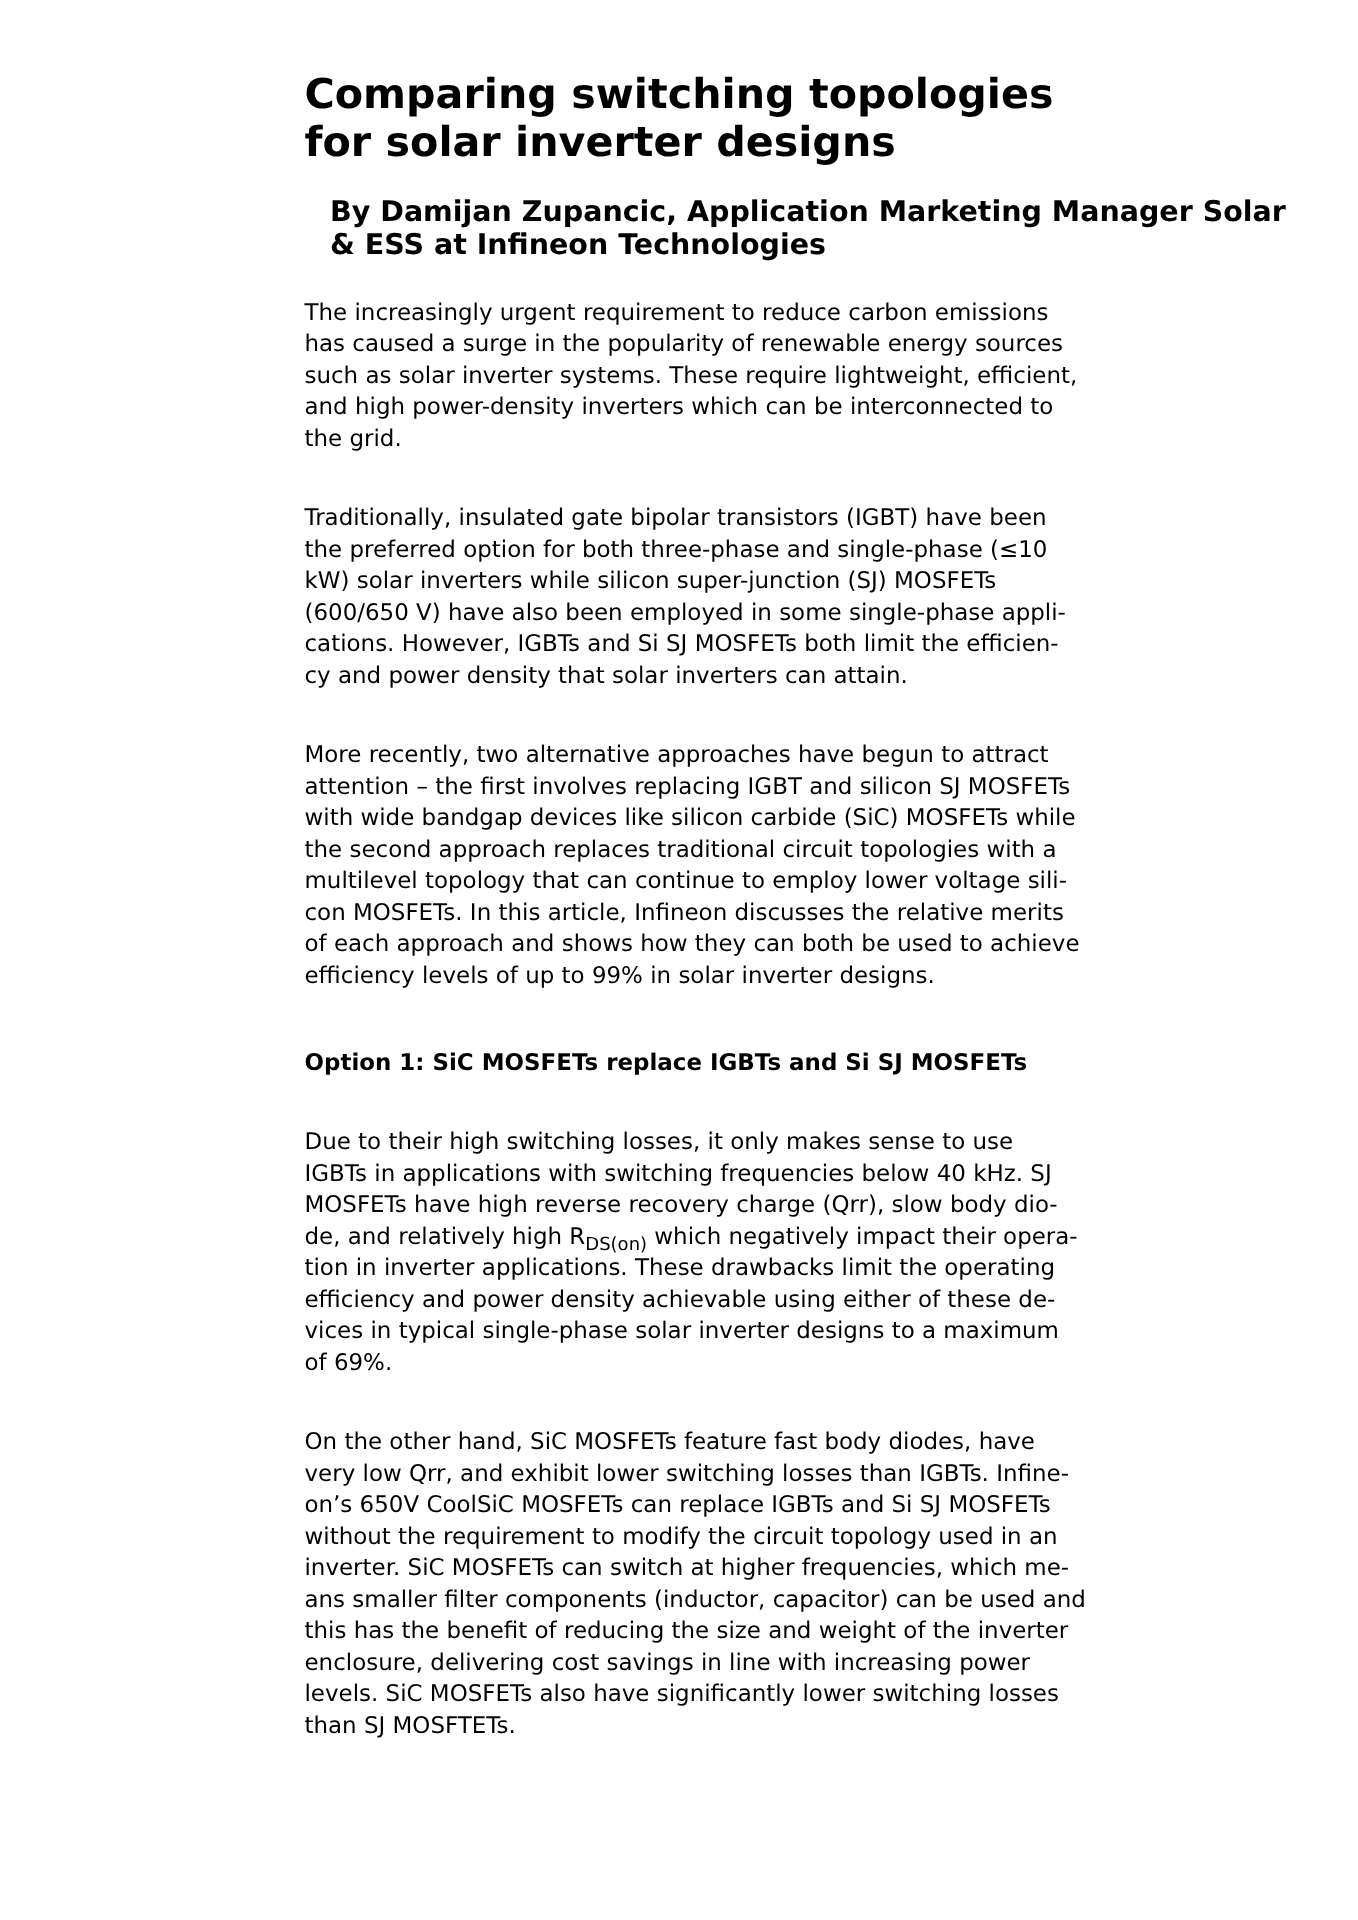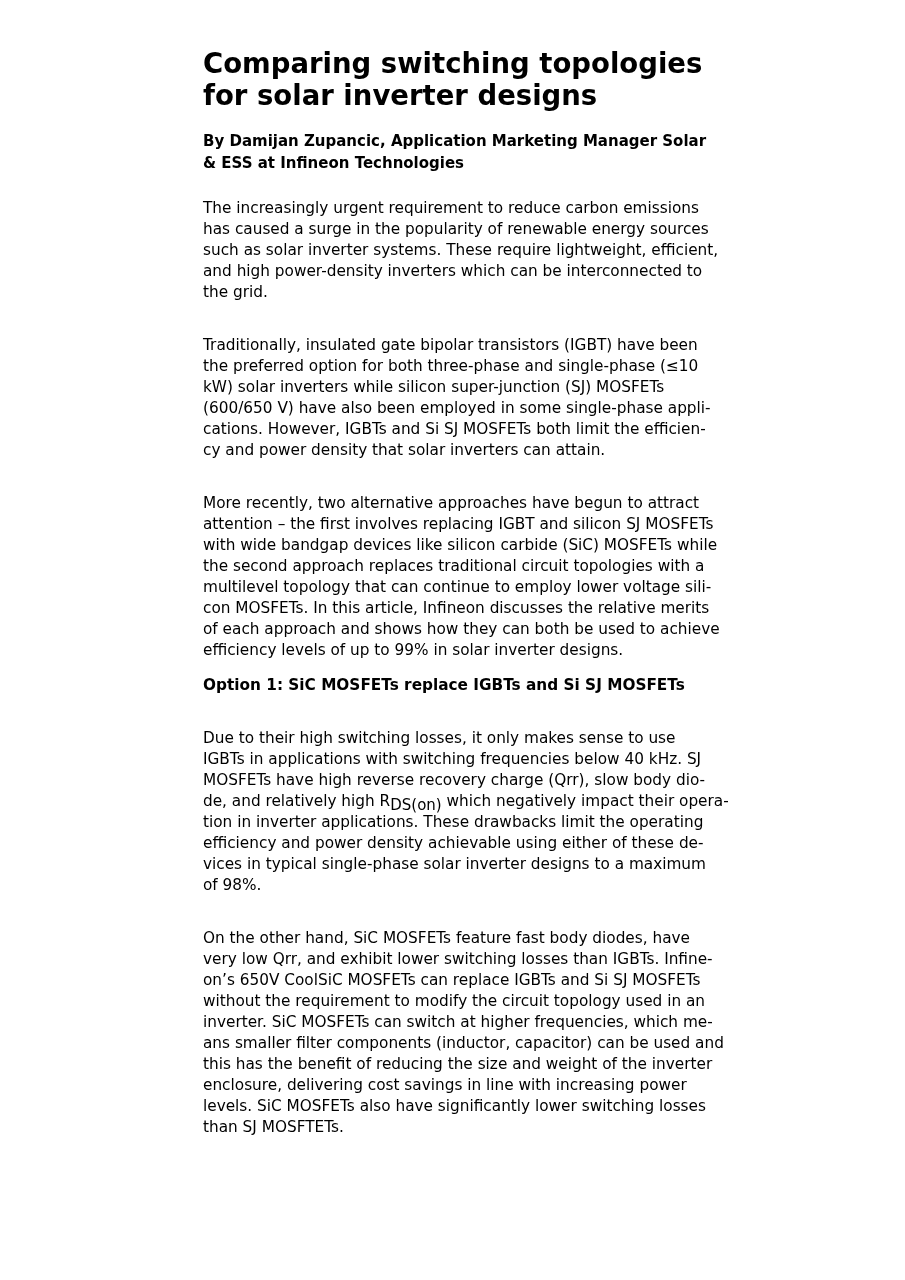--- a/index.html
+++ b/index.html
@@ -28,45 +28,45 @@
   }
   h1.title {
     font-size: 27.5px;
     line-height: 32px;
     font-weight: bold;
     margin: 0;
     white-space: pre;
     letter-spacing: 0;
   }
   .byline {
-    font-size: 15px;
+    font-size: 19px;
     line-height: 22px;
     font-weight: bold;
-    margin: 19px 0 0 0;
+    margin: 19px 0 0 17px;
     white-space: pre;
   }
   p.body-text {
     font-size: 15.3px;
     line-height: 21px;
     font-weight: normal;
     margin: 32px 0 0 0;
     white-space: pre;
   }
   p.body-text.first {
     margin-top: 24px;
   }
   h3.section-heading {
     font-size: 15.3px;
     line-height: 21px;
     font-weight: bold;
-    margin: 14px 0 0 0;
+    margin: 37px 0 0 0;
     white-space: pre;
   }
   .sub {
-    font-size: 15px;
+    font-size: 12px;
     line-height: 0;
     position: relative;
     top: 4px;
   }
 </style>
 </head>
 <body>
 
 <div class="page">
   <div class="content">
@@ -94,21 +94,21 @@
 of each approach and shows how they can both be used to achieve
 efficiency levels of up to 99% in solar inverter designs.</span></p>
     <h3 class="section-heading">Option 1: SiC MOSFETs replace IGBTs and Si SJ MOSFETs</h3>
     <p class="body-text"><span>Due to their high switching losses, it only makes sense to use
 IGBTs in applications with switching frequencies below 40 kHz. SJ
 MOSFETs have high reverse recovery charge (Qrr), slow body dio-
 de, and relatively high R</span><span class="sub">DS(on)</span><span> which negatively impact their opera-
 tion in inverter applications. These drawbacks limit the operating
 efficiency and power density achievable using either of these de-
 vices in typical single-phase solar inverter designs to a maximum
-of 98%.</span></p>
+of 69%.</span></p>
     <p class="body-text"><span>On the other hand, SiC MOSFETs feature fast body diodes, have
 very low Qrr, and exhibit lower switching losses than IGBTs. Infine-
 on’s 650V CoolSiC MOSFETs can replace IGBTs and Si SJ MOSFETs
 without the requirement to modify the circuit topology used in an
 inverter. SiC MOSFETs can switch at higher frequencies, which me-
 ans smaller filter components (inductor, capacitor) can be used and
 this has the benefit of reducing the size and weight of the inverter
 enclosure, delivering cost savings in line with increasing power
 levels. SiC MOSFETs also have significantly lower switching losses
 than SJ MOSFTETs.</span></p>

